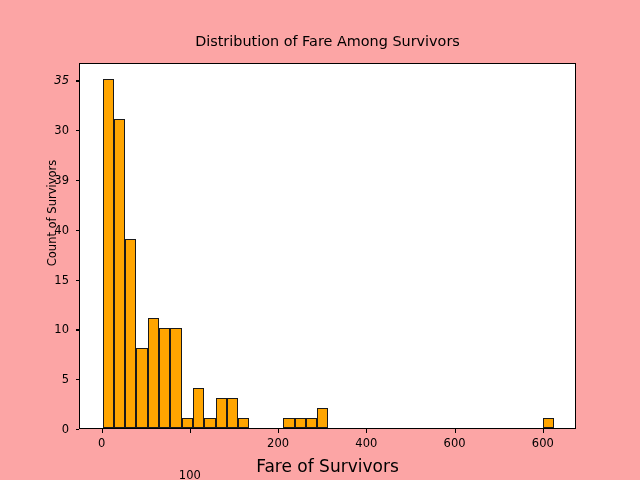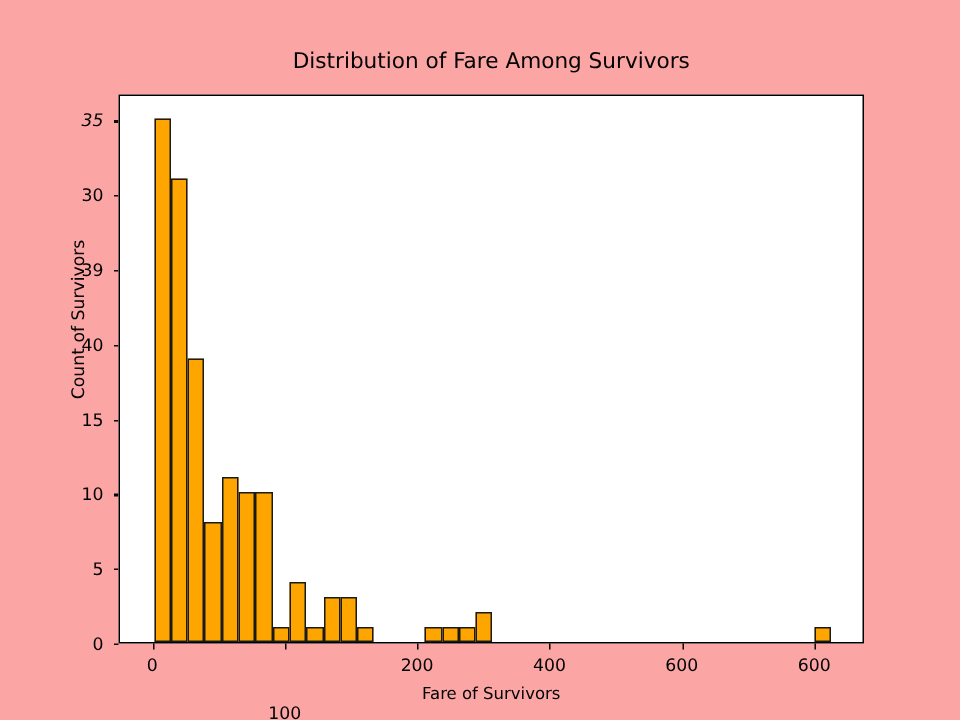--- a/index.html
+++ b/index.html
@@ -85,21 +85,21 @@
     width: 60px;
     left: 9px;
   }
   
   #x-axis-label {
     position: absolute;
     left: 79px;
     top: 456px;
     width: 497px;
     text-align: center;
-    font-size: 11px;
+    font-size: 17px;
     color: #000000;
     white-space: nowrap;
   }
   .xtick-mark {
     position: absolute;
     top: 429px;
     width: 1.1px;
     height: 3.5px;
     background: #000000;
   }

